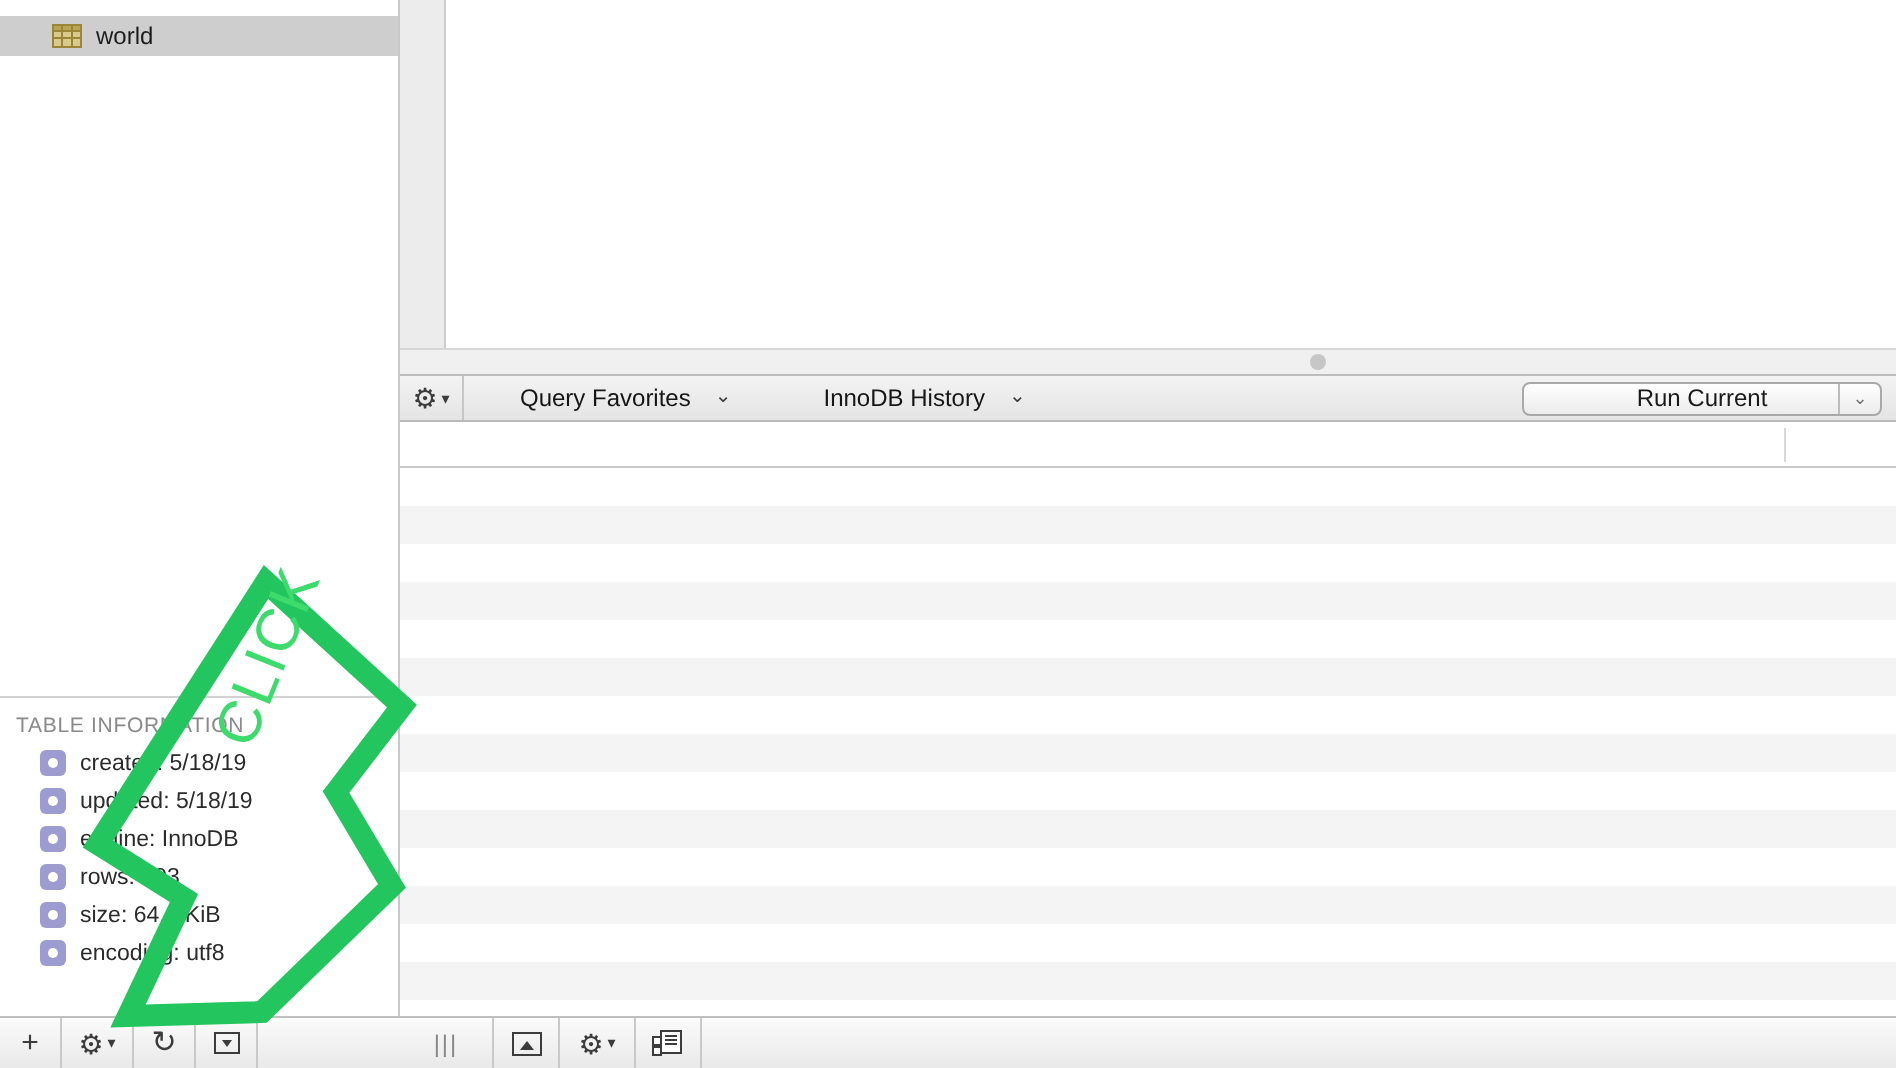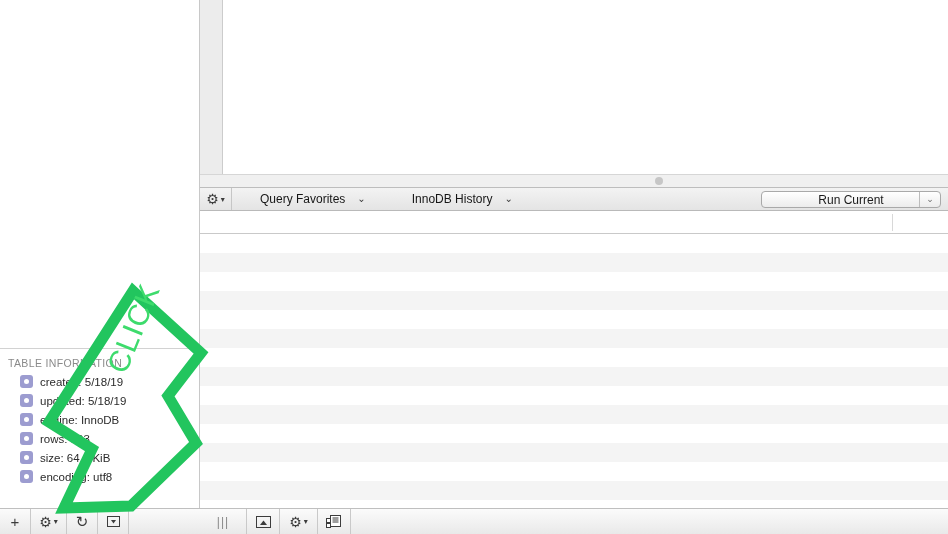--- a/index.html
+++ b/index.html
@@ -225,21 +225,21 @@
   }
   .spring { flex: 1; }
   .run-current {
     width: 180px;
     height: 17px;
     margin-right: 7px;
     background: linear-gradient(to bottom, #ffffff 0%, #ececec 100%);
     border: 1px solid #a9a9a9;
     border-radius: 4px;
     display: flex;
-    align-items: flex-end;
+    align-items: center;
     justify-content: center;
     position: relative;
     font-size: 12px;
     color: #1a1a1a;
     box-sizing: border-box;
   }
   .run-current .rc-arrow {
     position: absolute;
     right: 0;
     top: 0;
@@ -329,20 +329,30 @@
 </style>
 </head>
 <body>
 
 <div class="app">
 
   <div class="sidebar">
 
     <div class="table-list">
       <div style="height:8px"></div>
+      <div class="table-row selected">
+        <svg class="tbl-icon" viewBox="0 0 15 12">
+          <rect x="0.5" y="0.5" width="14" height="11" fill="#d9c98a" stroke="#9a8636"></rect>
+          <rect x="0.5" y="0.5" width="14" height="3" fill="#b9a455" stroke="#9a8636"></rect>
+          <line x1="5" y1="0.5" x2="5" y2="11.5" stroke="#9a8636"></line>
+          <line x1="10" y1="0.5" x2="10" y2="11.5" stroke="#9a8636"></line>
+          <line x1="0.5" y1="7" x2="14.5" y2="7" stroke="#9a8636"></line>
+        </svg>
+        <span class="tbl-label">world</span>
+      </div>
     </div>
 
     <div class="info-panel">
       <div class="info-header">TABLE INFORMATION</div>
 
       <div class="info-item">
         <span class="bullet"></span>
         <span>created: 5/18/19</span>
       </div>
       <div class="info-item">

